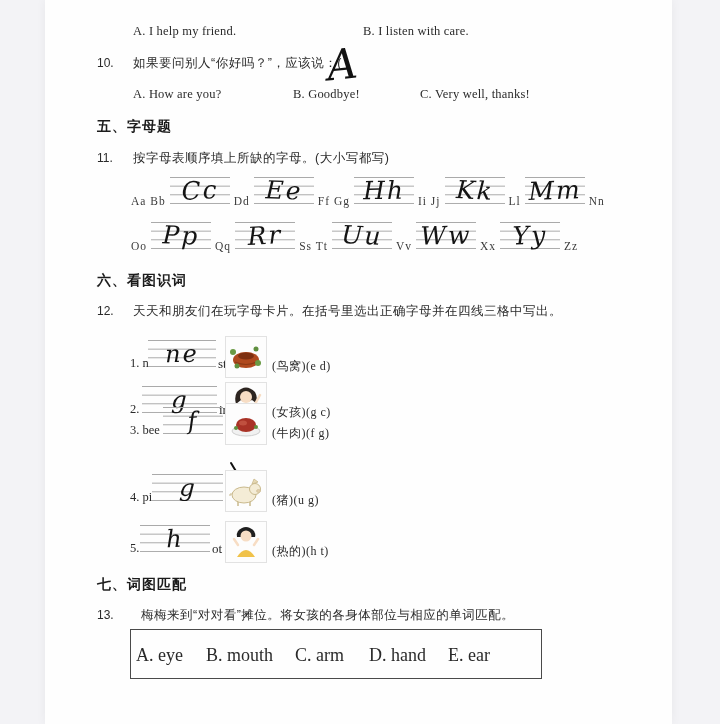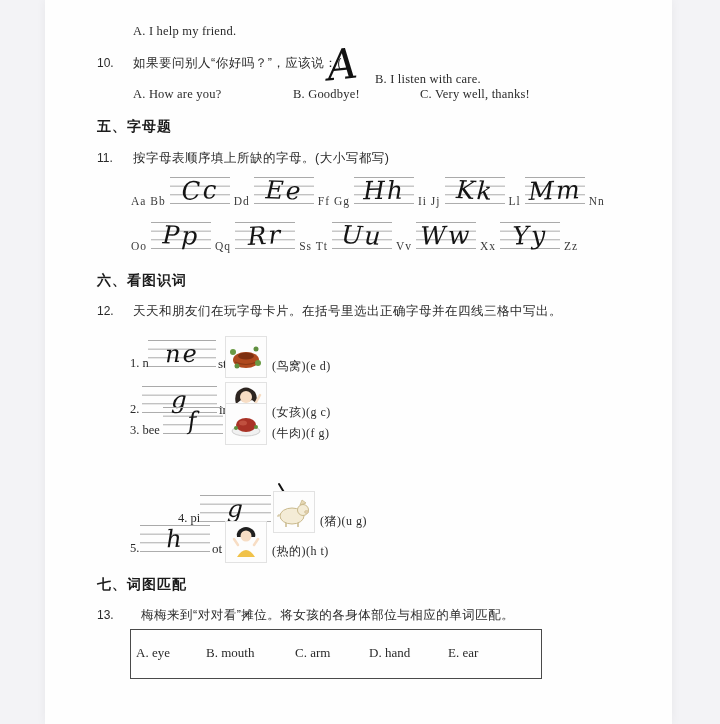--- a/index.html
+++ b/index.html
@@ -46,30 +46,30 @@
   .q12-item .ilabel{position:absolute;top:19px;left:0;font-size:12.5px;}
   .q12-item .wgrid{position:absolute;top:3px;}
   .q12-item .suffix{position:absolute;top:19px;font-size:13px;}
   .q12-item .card{position:absolute;left:95px;top:-1px;}
   .q12-item .note{position:absolute;left:142px;top:21px;font-size:12px;letter-spacing:.5px;}
   .hw-item{font-size:24px;}
   .match-box{
     position:absolute;left:85px;top:629px;width:410px;height:48px;
     border:1.6px solid #4a4a4a;background:#fefefe;
   }
-  .match-box span{position:absolute;top:15px;font-size:13px;}
+  .match-box span{position:absolute;top:15px;font-size:18px;}
   .penmark{position:absolute;left:98px;top:-10px;}
 </style>
 </head>
 <body>
 
 <div class="paper">
 
   <span class="abs en" style="left:88px;top:24px;">A. I help my friend.</span>
-  <span class="abs en" style="left:330px;top:24px;margin-top:48px;">B. I listen with care.</span>
+  <span class="abs en" style="left:318px;top:24px;">B. I listen with care.</span>
 
   <span class="abs num" style="left:52px;top:56px;">10.</span>
   <span class="abs cn" style="left:88px;top:55px;">如果要问别人“你好吗？”，应该说：(</span>
   <span class="abs hwA" style="left:282px;top:44px;">A</span>
   <span class="abs en" style="left:88px;top:87px;">A. How are you?</span>
   <span class="abs en" style="left:248px;top:87px;">B. Goodbye!</span>
   <span class="abs en" style="left:375px;top:87px;">C. Very well, thanks!</span>
 
   <span class="abs hdr" style="left:52px;top:118px;">五、字母题</span>
   <span class="abs num" style="left:52px;top:151px;">11.</span>
@@ -178,21 +178,21 @@
         <ellipse cx="21" cy="28" rx="14" ry="5" fill="#f1f1f1" stroke="#cfcfcf"></ellipse>
         <ellipse cx="21" cy="22" rx="10" ry="7" fill="#a93226"></ellipse>
         <ellipse cx="18" cy="20" rx="4" ry="2.5" fill="#c0503f"></ellipse>
         <circle cx="11" cy="25" r="2" fill="#5f8f3e"></circle>
         <circle cx="31" cy="24" r="2" fill="#5f8f3e"></circle>
       </svg>
     </span>
     <span class="note">(牛肉)(f g)</span>
   </div>
 
-  <div class="q12-item" style="left:85px;top:492px;margin-left:48px;">
+  <div class="q12-item" style="left:85px;top:471px;">
     <span class="ilabel">4. pi</span>
     <div class="wgrid" style="left:22px;width:71px;">
       <span class="hw hw-item r4">g</span>
     </div>
     <span class="suffix" style="left:95px;"></span>
     <span class="penmark">
       <svg width="12" height="14" viewBox="0 0 12 14">
           <line x1="3" y1="2" x2="9" y2="12" stroke="#111" stroke-width="2" stroke-linecap="round"></line>
         </svg>
     </span>

